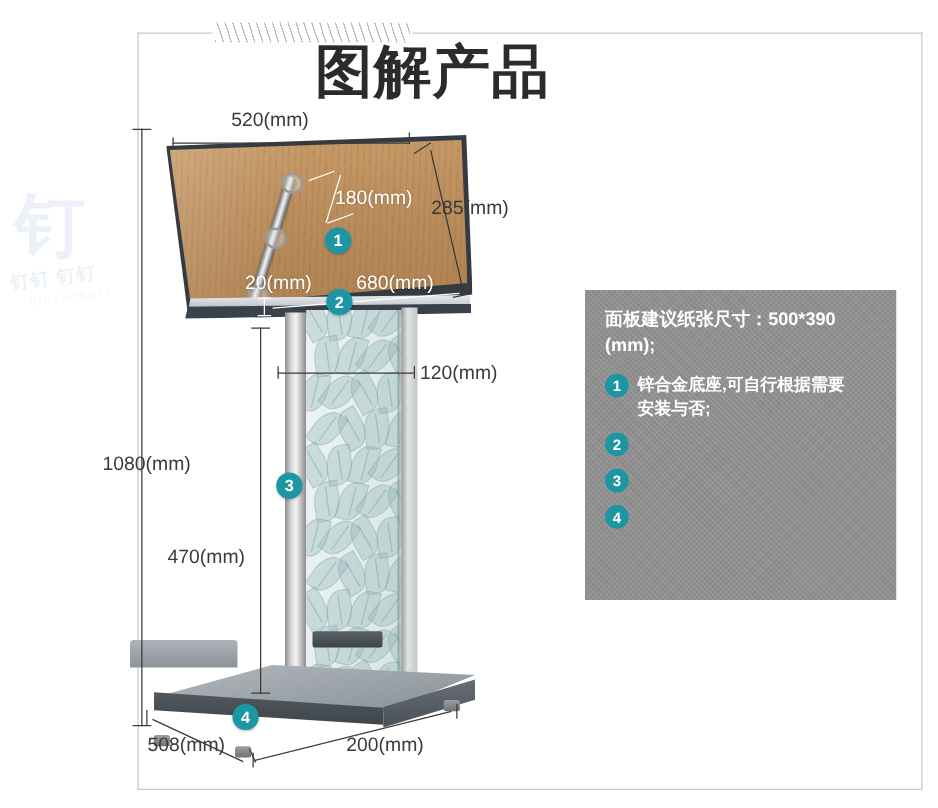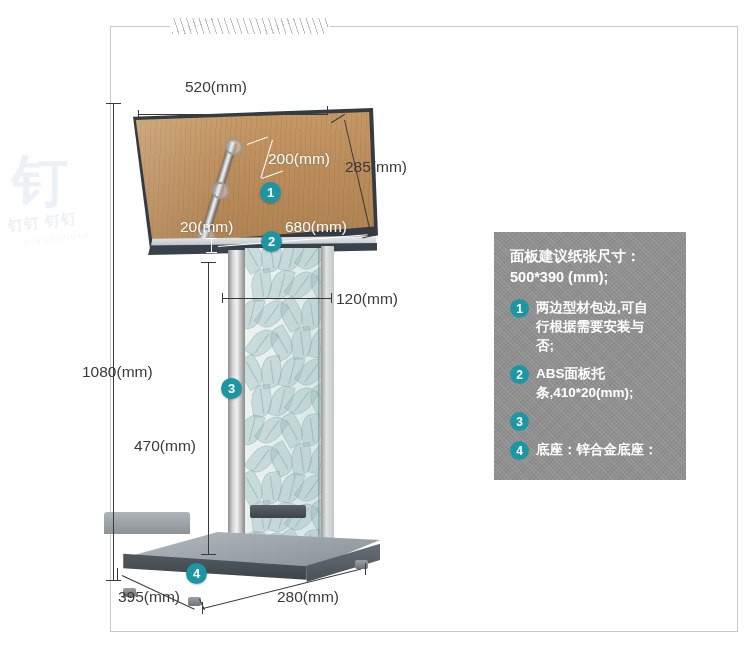--- a/index.html
+++ b/index.html
@@ -188,21 +188,21 @@
   
   .badge{
     position:absolute;width:21px;height:21px;border-radius:50%;
     background:#1d96a4;color:#fff;font-size:13px;font-weight:bold;
     display:flex;align-items:center;justify-content:center;
     box-shadow:0 1px 2px rgba(0,0,0,.25);
   }
 
   
   .info{
-    position:absolute;left:494px;top:232px;width:192px;height:248px;
+    position:absolute;left:468px;top:232px;width:249px;height:248px;
     background:#8f8f8f;
     background-image:repeating-linear-gradient(45deg,rgba(255,255,255,.10) 0 1px,transparent 1px 3px),
                      repeating-linear-gradient(-45deg,rgba(0,0,0,.05) 0 1px,transparent 1px 3px);
     color:#ffffff;padding:14px 28px 0 16px;box-sizing:border-box;
   }
   .info-head{
     font-size:14.5px;line-height:21px;margin:0 0 10px 0;font-weight:bold;
   }
   .info-list{list-style:none;margin:0;padding:0;}
   .info-item{display:flex;align-items:flex-start;margin-bottom:9px;}
@@ -217,20 +217,21 @@
 <body>
 
 <div class="stage">
 
   <div class="frame"></div>
   <div class="frame-top-left"></div>
   <div class="frame-top-right"></div>
   <div class="hatch"></div>
 
   <div class="title">
+    <span class="title-dark">图解产品</span>
   </div>
 
   <div class="watermark">
     <div class="wm-mark">钉</div>
     <div class="wm-cn">钉钉 钉钉</div>
     <div class="wm-en">DINGDONGLY</div>
   </div>
 
   <div class="lectern">
 
@@ -309,33 +310,33 @@
       <div class="base-right"></div>
       <div class="base-front"></div>
     </div>
     <div class="foot" style="left:123px;top:588px;"></div>
     <div class="foot" style="left:188px;top:597px;"></div>
     <div class="foot" style="left:355px;top:560px;"></div>
 
     <div class="hline" style="left:138px;top:114px;width:190px;"></div>
     <div class="cap" style="left:138px;top:110px;width:1px;height:9px;"></div>
     <div class="cap" style="left:327px;top:106px;width:1px;height:9px;"></div>
-    <div class="dim" style="left:185px;top:78px;">520(mm)</div>
+    <div class="dim" style="left:185px;top:88px;">520(mm)</div>
 
     <div class="hline w" style="left:247px;top:144px;width:22px;transform:rotate(-20deg);transform-origin:left center;"></div>
     <div class="hline w" style="left:262px;top:178px;width:22px;transform:rotate(-20deg);transform-origin:left center;"></div>
     <div class="vline w" style="left:272px;top:140px;height:40px;transform:rotate(17deg);transform-origin:top center;"></div>
-    <div class="dim white" style="left:268px;top:150px;">200(mm)</div>
+    <div class="dim white" style="left:268px;top:150px;">180(mm)</div>
 
     <div class="vline" style="left:344px;top:120px;height:118px;transform:rotate(-13deg);transform-origin:top center;"></div>
     <div class="cap" style="left:330px;top:118px;width:16px;height:1px;transform:rotate(-32deg);"></div>
     <div class="cap" style="left:362px;top:236px;width:14px;height:1px;transform:rotate(-12deg);"></div>
     <div class="dim" style="left:345px;top:158px;">285(mm)</div>
 
-    <div class="dim white" style="left:180px;top:218px;">20(mm)</div>
+    <div class="dim white" style="left:196px;top:218px;">20(mm)</div>
     <div class="vline w" style="left:211px;top:238px;height:15px;"></div>
     <div class="cap w" style="left:206px;top:238px;width:11px;height:1px;"></div>
     <div class="cap w" style="left:206px;top:252px;width:11px;height:1px;"></div>
 
     <div class="dim white" style="left:285px;top:218px;">680(mm)</div>
     <div class="hline w" style="left:218px;top:246px;width:150px;transform:rotate(-4.5deg);transform-origin:left center;"></div>
 
     <div class="hline" style="left:222px;top:298px;width:110px;"></div>
     <div class="cap" style="left:222px;top:293px;width:1px;height:10px;"></div>
     <div class="cap" style="left:331px;top:293px;width:1px;height:10px;"></div>
@@ -347,47 +348,45 @@
     <div class="dim" style="left:82px;top:363px;">1080(mm)</div>
 
     <div class="vline" style="left:208px;top:262px;height:293px;"></div>
     <div class="cap" style="left:201px;top:262px;width:15px;height:1px;"></div>
     <div class="cap" style="left:201px;top:554px;width:15px;height:1px;"></div>
     <div class="dim" style="left:134px;top:437px;">470(mm)</div>
 
     <div class="hline" style="left:122px;top:575px;width:80px;transform:rotate(25deg);transform-origin:left center;"></div>
     <div class="cap" style="left:117px;top:568px;width:1px;height:12px;"></div>
     <div class="cap" style="left:196px;top:604px;width:12px;height:1px;transform:rotate(65deg);"></div>
-    <div class="dim" style="left:118px;top:588px;">395(mm)</div>
+    <div class="dim" style="left:118px;top:588px;">508(mm)</div>
 
     <div class="hline" style="left:203px;top:608px;width:163px;transform:rotate(-14deg);transform-origin:left center;"></div>
     <div class="cap" style="left:202px;top:602px;width:1px;height:12px;"></div>
     <div class="cap" style="left:365px;top:563px;width:1px;height:12px;"></div>
-    <div class="dim" style="left:277px;top:588px;">280(mm)</div>
+    <div class="dim" style="left:277px;top:588px;">200(mm)</div>
 
     <div class="badge" style="left:260px;top:182px;">1</div>
     <div class="badge" style="left:261px;top:231px;">2</div>
     <div class="badge" style="left:221px;top:378px;">3</div>
     <div class="badge" style="left:186px;top:563px;">4</div>
   </div>
 
   <div class="info">
     <p class="info-head">面板建议纸张尺寸：500*390 (mm);</p>
     <ul class="info-list" id="spec-list">
         <li class="info-item">
           <span class="info-badge">1</span>
-          <span class="info-text">两边型材包边,可自行根据需要安装与否;</span>
+          <span class="info-text">锌合金底座,可自行根据需要安装与否;</span>
         </li>
         <li class="info-item">
           <span class="info-badge">2</span>
-          <span class="info-text">ABS面板托条,410*20(mm);</span>
         </li>
         <li class="info-item">
           <span class="info-badge">3</span>
         </li>
         <li class="info-item">
           <span class="info-badge">4</span>
-          <span class="info-text">底座：锌合金底座：</span>
         </li>
       </ul>
   </div>
 
 </div>
 
 </body></html>

